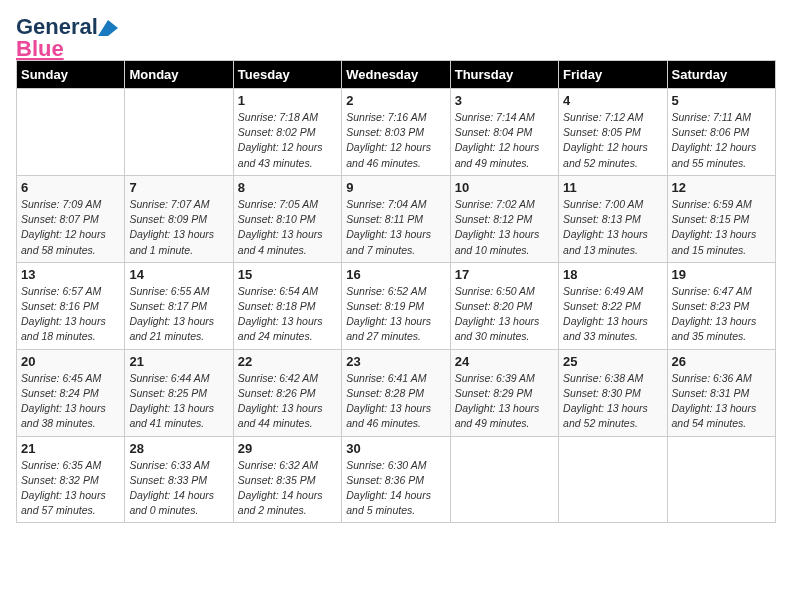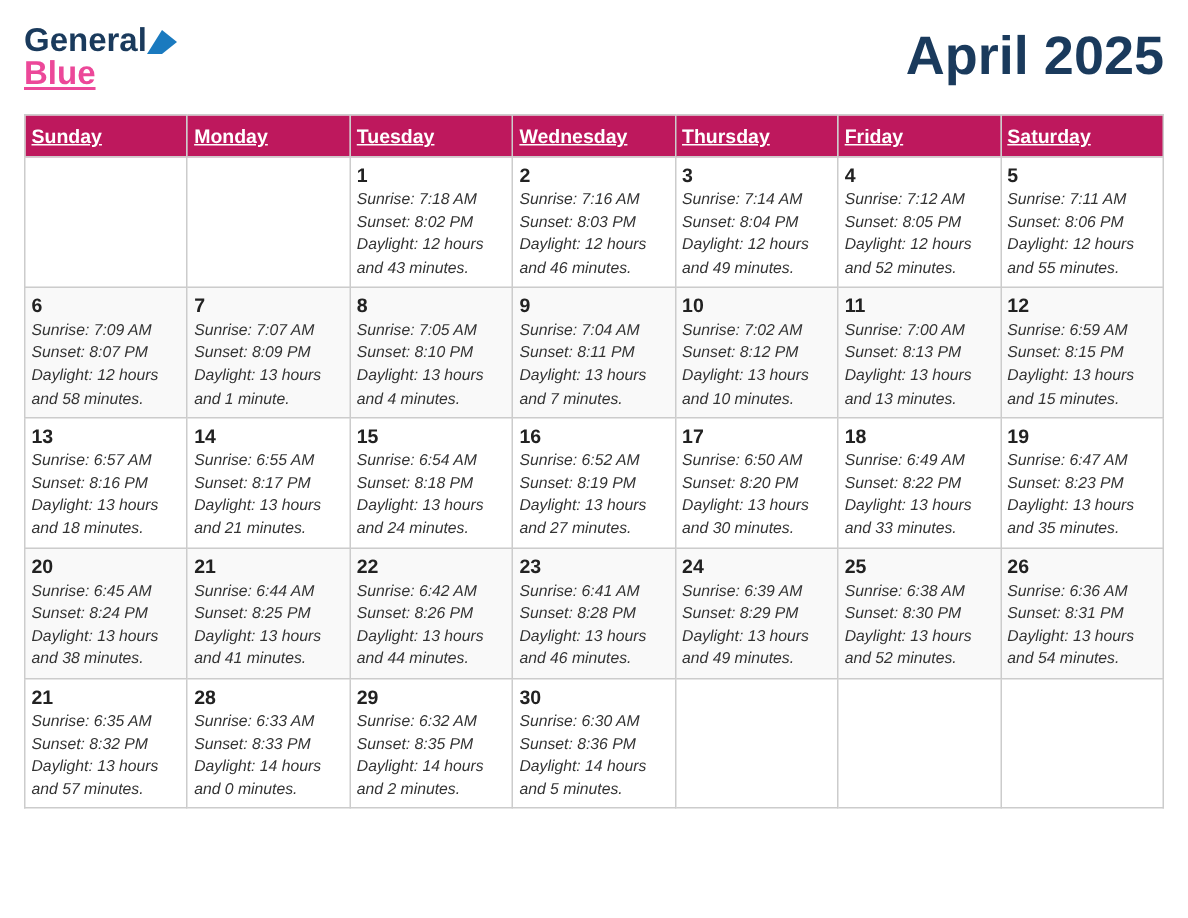--- a/index.html
+++ b/index.html
@@ -7,21 +7,21 @@
       font-family: Arial, sans-serif;
       background: #fff;
       width: 792px;
       min-height: 612px;
       padding: 16px;
     }
     .header {
       display: flex;
       justify-content: space-between;
       align-items: flex-start;
-      margin-bottom: 16px;
+      margin-bottom: 0;
       gap: 40px;
     }
     .logo {
       display: flex;
       flex-direction: column;
       align-items: flex-start;
     }
     .logo-text {
       font-size: 22px;
       font-weight: bold;
@@ -40,28 +40,27 @@
       font-size: 15px;
       color: #444;
       font-weight: normal;
     }
     .calendar {
       width: 100%;
       border-collapse: collapse;
       font-size: 11px;
     }
     .calendar thead tr th {
-      background-color: #be185d;
+      background-color: #000000;
       color: #fff;
       padding: 6px 4px;
       text-align: left;
       font-size: 13px;
       font-weight: bold;
       border: 1px solid #ccc;
-      text-decoration: underline;
     }
     .calendar tbody tr td {
       vertical-align: top;
       border: 1px solid #ccc;
       padding: 4px;
       min-height: 80px;
       width: 108px;
       background: #fff;
     }
     .calendar tbody tr:nth-child(even) td {
@@ -92,21 +91,20 @@
     <div style="display:flex;align-items:center;gap:2px;">
       <span class="logo-text">
         <span style="color:#1a3a5c;">General</span><svg width="20" height="16" viewBox="0 0 20 16" style="display:inline-block;vertical-align:middle;">
             <polygon points="0,16 10,0 20,8 10,16" fill="#1a7abf"></polygon>
           </svg>
       </span>
     </div>
     <span class="logo-text" style="color:#ec4899;font-size:22px;font-weight:bold;line-height:1;text-decoration:underline;">Blue</span>
   </div>
   <div class="title-block">
-    <h1>April 2025</h1>
   </div>
 </div>
 
 <table class="calendar">
   <thead>
     <tr>
     <th>Sunday</th>
         <th>Monday</th>
         <th>Tuesday</th>
         <th>Wednesday</th>

